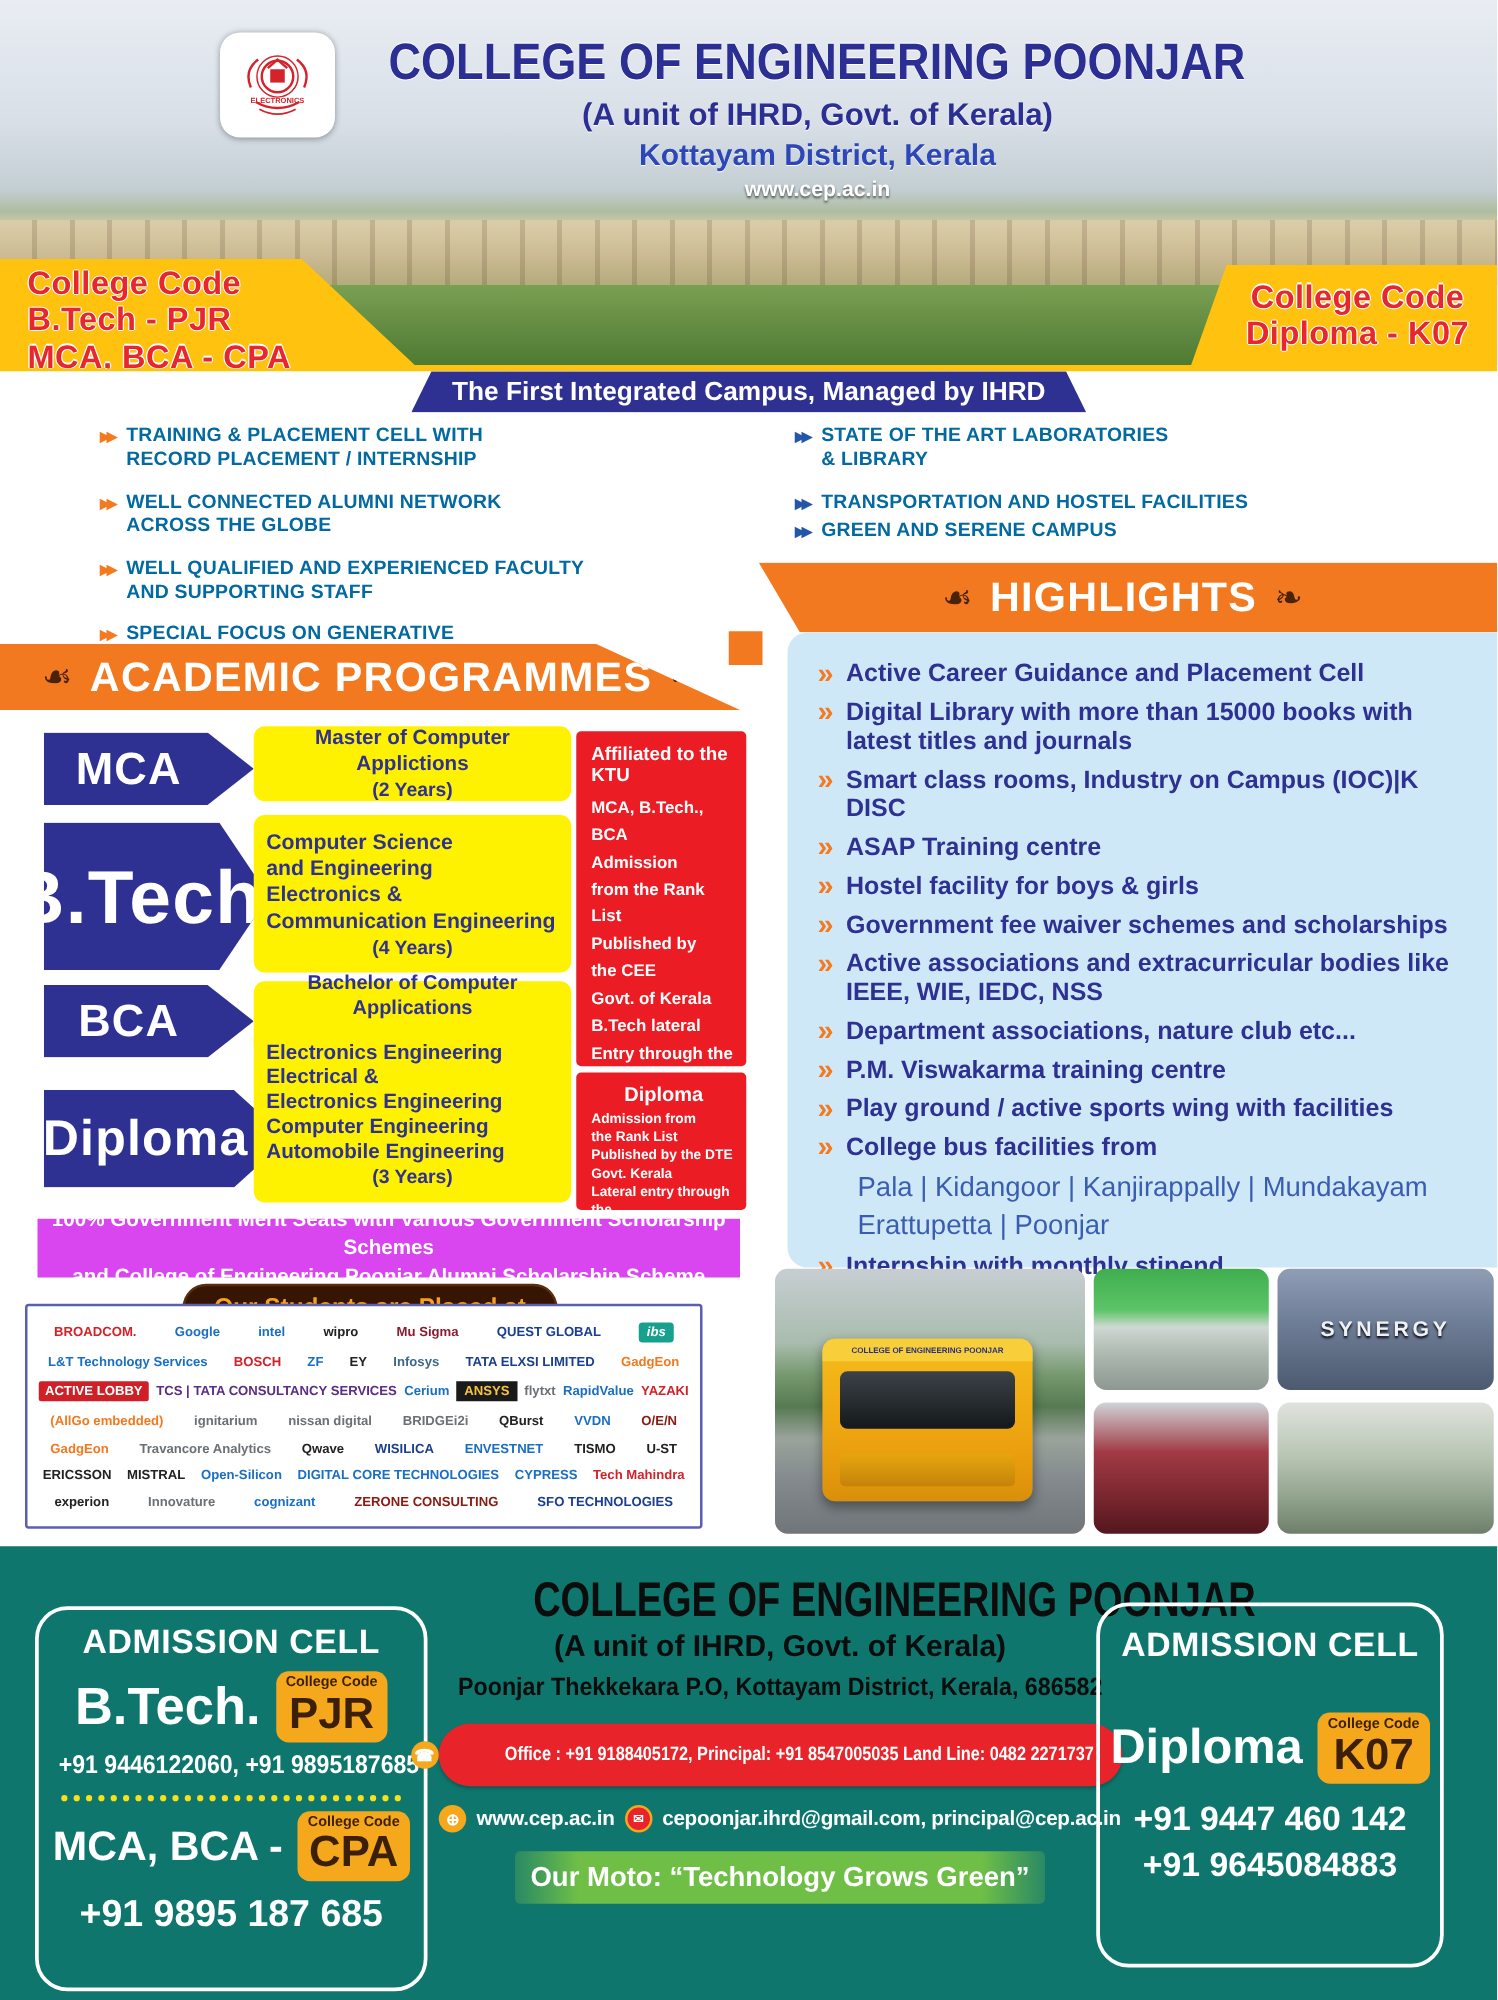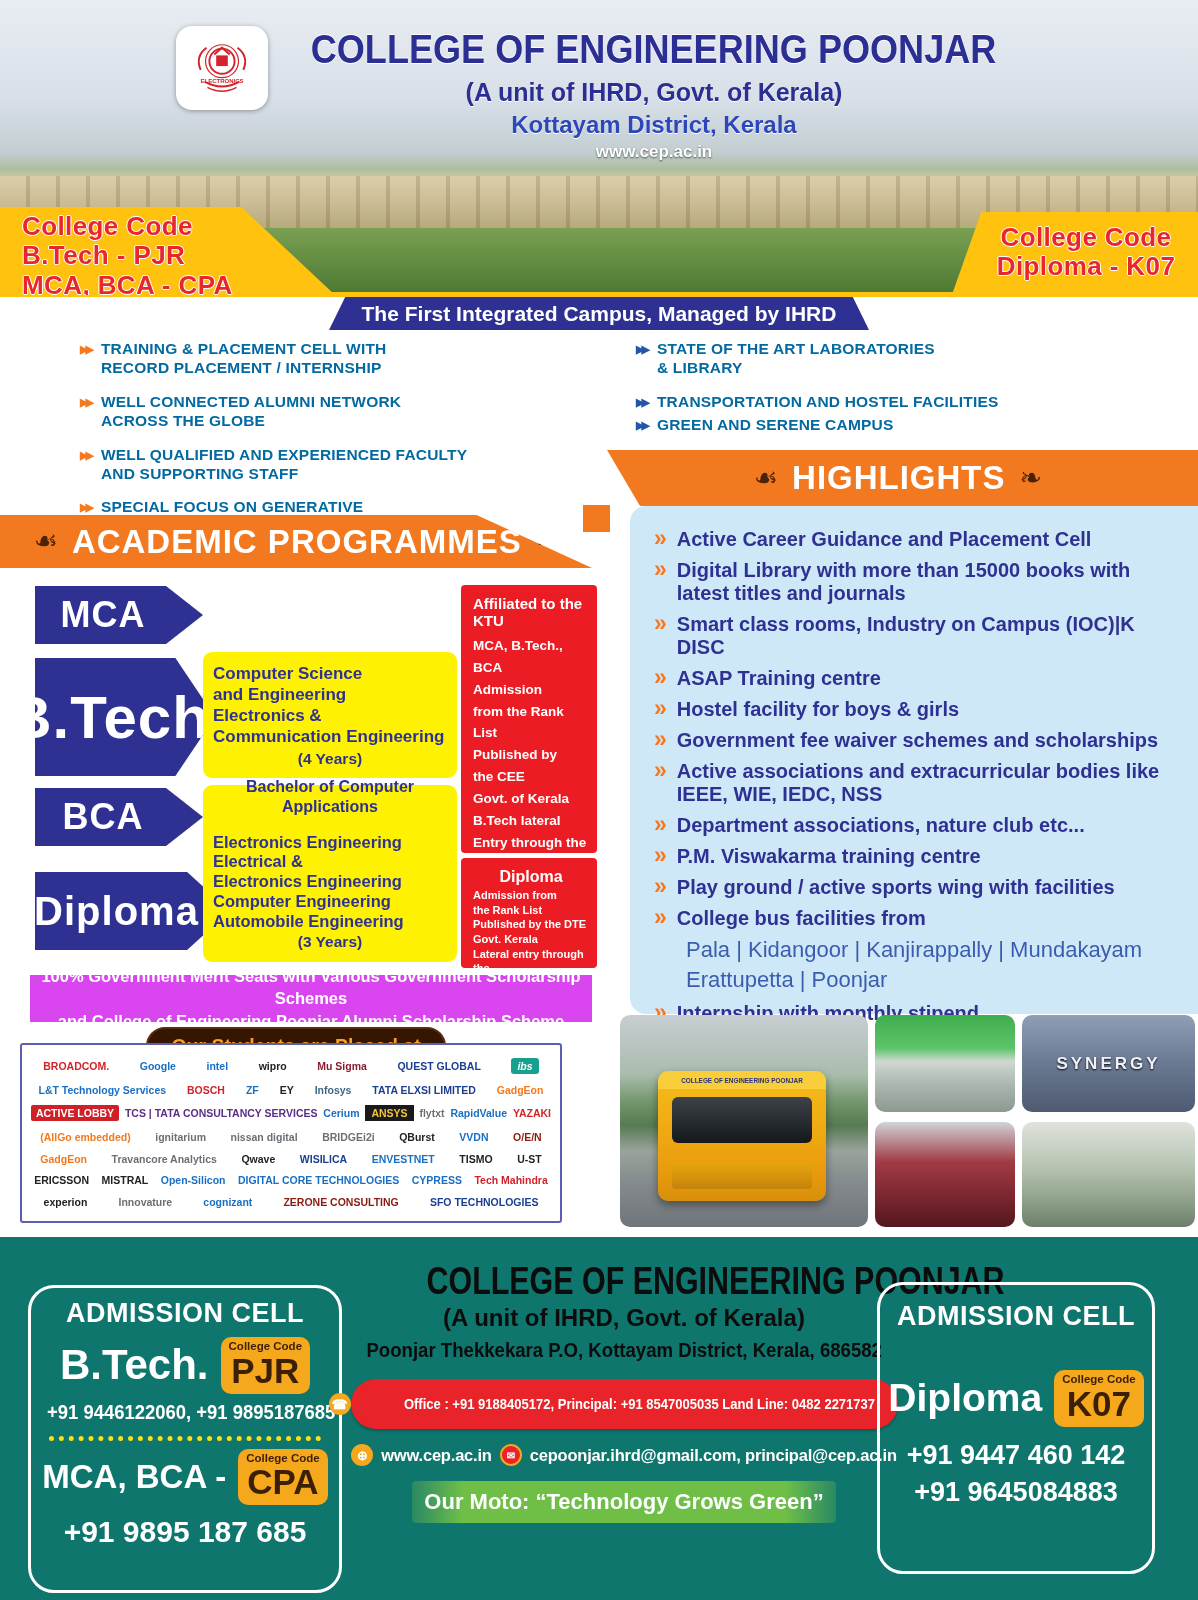--- a/index.html
+++ b/index.html
@@ -233,20 +233,24 @@
   <div class="abs band band-acad">
     <span class="flr">☙</span>
     <span class="bt">ACADEMIC PROGRAMMES</span>
     <span class="flr">❧</span>
   </div>
   <div class="abs sq-notch"></div>
 
   <div class="abs arrow" style="left:35px;top:586px;width:168px;height:58px;font-size:36px;">
       <span>MCA</span>
     </div>
+  <div class="abs ybox center" style="left:203px;top:581px;width:254px;height:60px;">
+    <div class="desc" style="font-size:16.5px;">Master of Computer Applictions</div>
+    <div class="years">(2 Years)</div>
+  </div>
   <div class="abs arrow" style="left:35px;top:658px;width:180px;height:118px;font-size:60px;">
       <span>B.Tech</span>
     </div>
   <div class="abs ybox" style="left:203px;top:652px;width:254px;height:126px;">
     <div class="desc">Computer Science
 and Engineering
 Electronics &amp;
 Communication Engineering</div>
     <div class="years">(4 Years)</div>
   </div>

